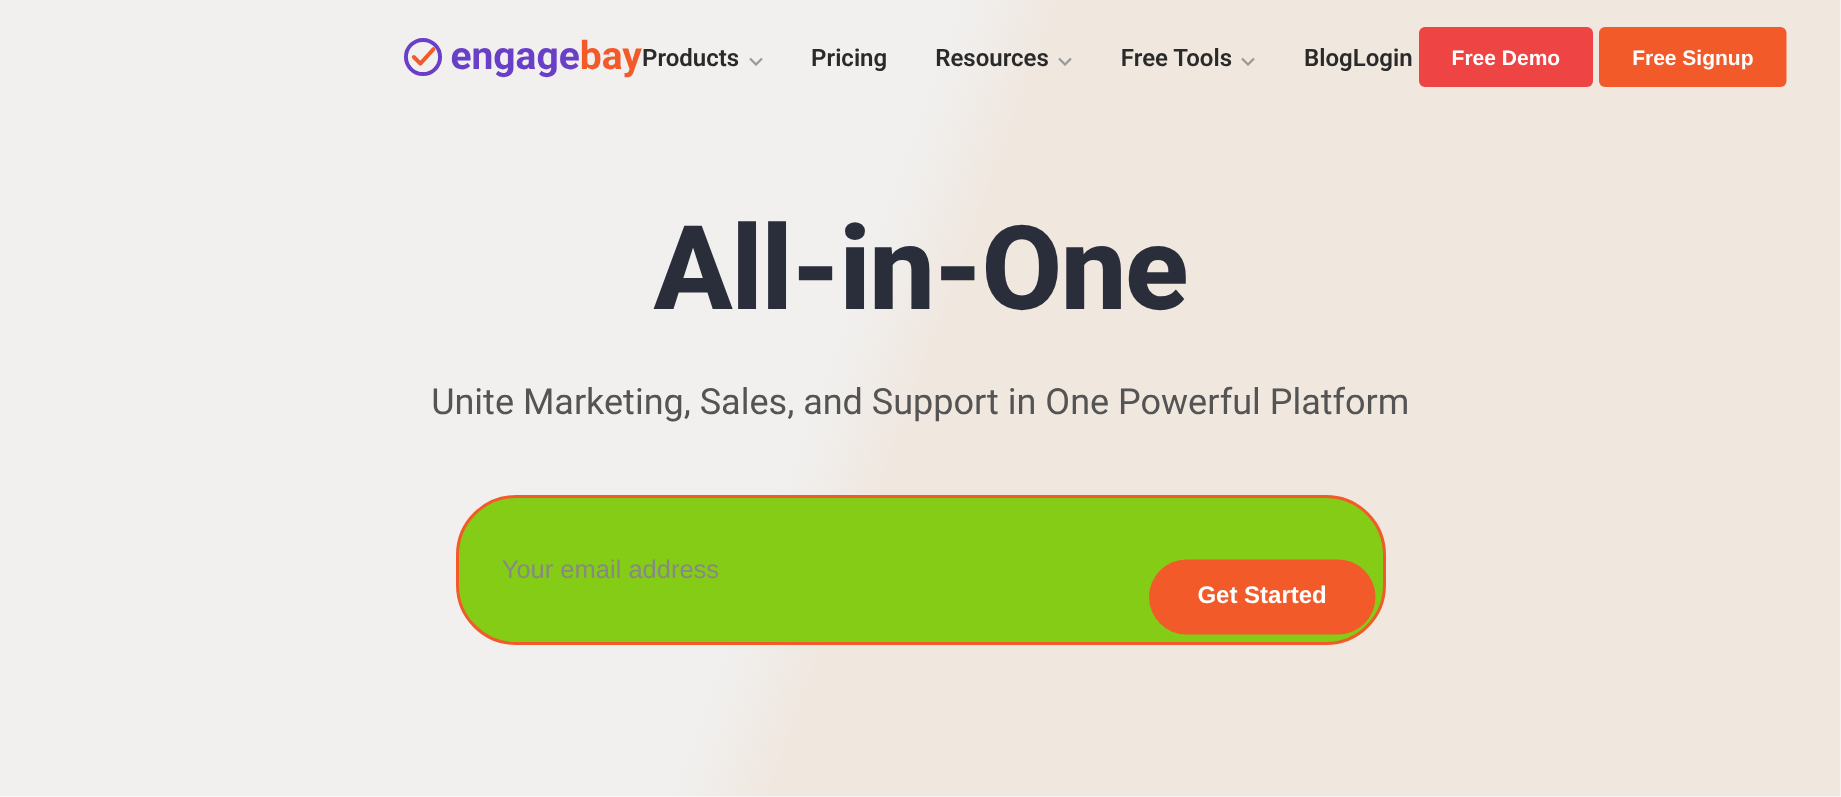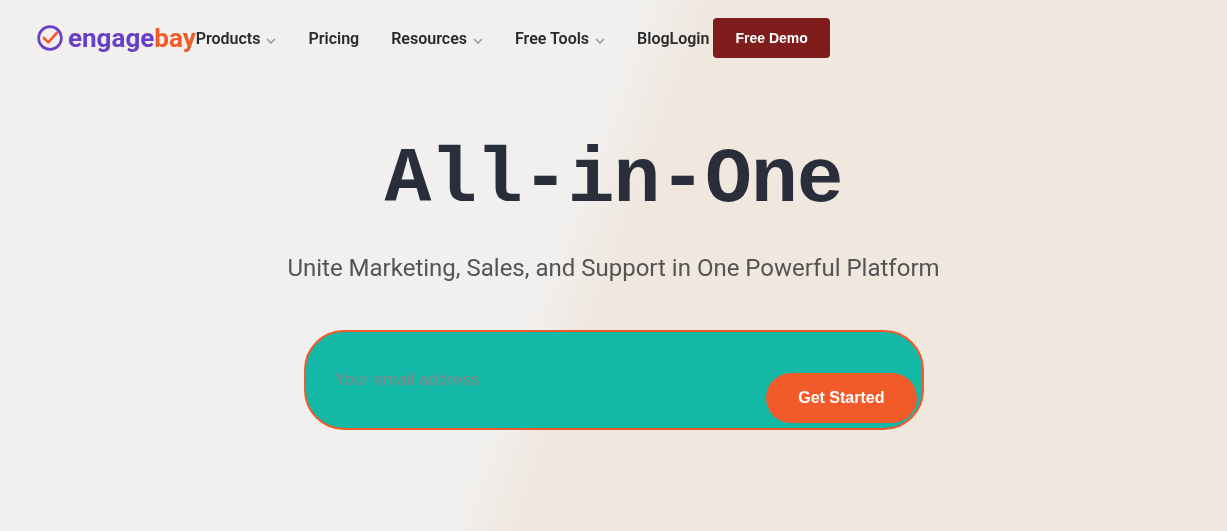--- a/index.html
+++ b/index.html
@@ -11,21 +11,21 @@
       font-family: -apple-system, BlinkMacSystemFont, 'Segoe UI', Roboto, Helvetica, Arial, sans-serif;
       width: 1227px;
       height: 531px;
       background: linear-gradient(110deg, #f1f0ef 0%, #f1f0ef 45%, #f0e7df 50%, #f0e7df 100%);
       overflow: hidden;
     }
     .header {
       display: flex;
       align-items: center;
       padding: 18px 36px;
-      justify-content: flex-start;
+      justify-content: flex-end;
     }
     .logo {
       display: flex;
       align-items: center;
       font-size: 26px;
       font-weight: 700;
     }
     .logo-icon {
       width: 28px;
       height: 28px;
@@ -53,21 +53,21 @@
     }
     .chevron {
       color: #999;
     }
     .nav-right {
       display: flex;
       align-items: center;
       gap: 4px;
     }
     .btn-demo {
-      background: #7f1d1d;
+      background: #ef4444;
       color: #fff;
       border: none;
       padding: 12px 22px;
       font-size: 14px;
       font-weight: 700;
       border-radius: 4px;
       cursor: pointer;
     }
     .btn-signup {
       background: #f25a2a;
@@ -82,35 +82,34 @@
     .hero {
       text-align: center;
       padding-top: 60px;
     }
     .hero-title {
       font-size: 78px;
       font-weight: 800;
       color: #2a2e3a;
       line-height: 1.15;
       letter-spacing: -1px;
-      font-family: Liberation Mono, monospace;
     }
     .hero-subtitle {
       font-size: 24px;
       color: #545454;
       margin-top: 28px;
       font-weight: 400;
     }
     .email-form {
       display: inline-flex;
       align-items: center;
       margin-top: 48px;
       border: 2px solid #f25a2a;
       border-radius: 40px;
-      background: #14b8a6;
+      background: #84cc16;
       padding: 5px;
       width: 620px;
     }
     .email-input {
       flex: 1;
       border: none;
       outline: none;
       padding: 16px 24px;
       font-size: 17px;
       color: #333;
@@ -178,20 +177,21 @@
     <div class="nav-item">
       <span>Blog</span>
     </div>
   </nav>
 
   <div class="nav-right">
     <div class="nav-item">
       <span>Login</span>
     </div>
     <button class="btn-demo">Free Demo</button>
+    <button class="btn-signup">Free Signup</button>
   </div>
 </header>
 
 <section class="hero">
   <h1 class="hero-title">
     <span>All-in-One</span><br>
   </h1>
   <p class="hero-subtitle">Unite Marketing, Sales, and Support in One Powerful Platform</p>
 
   <div class="email-form">

